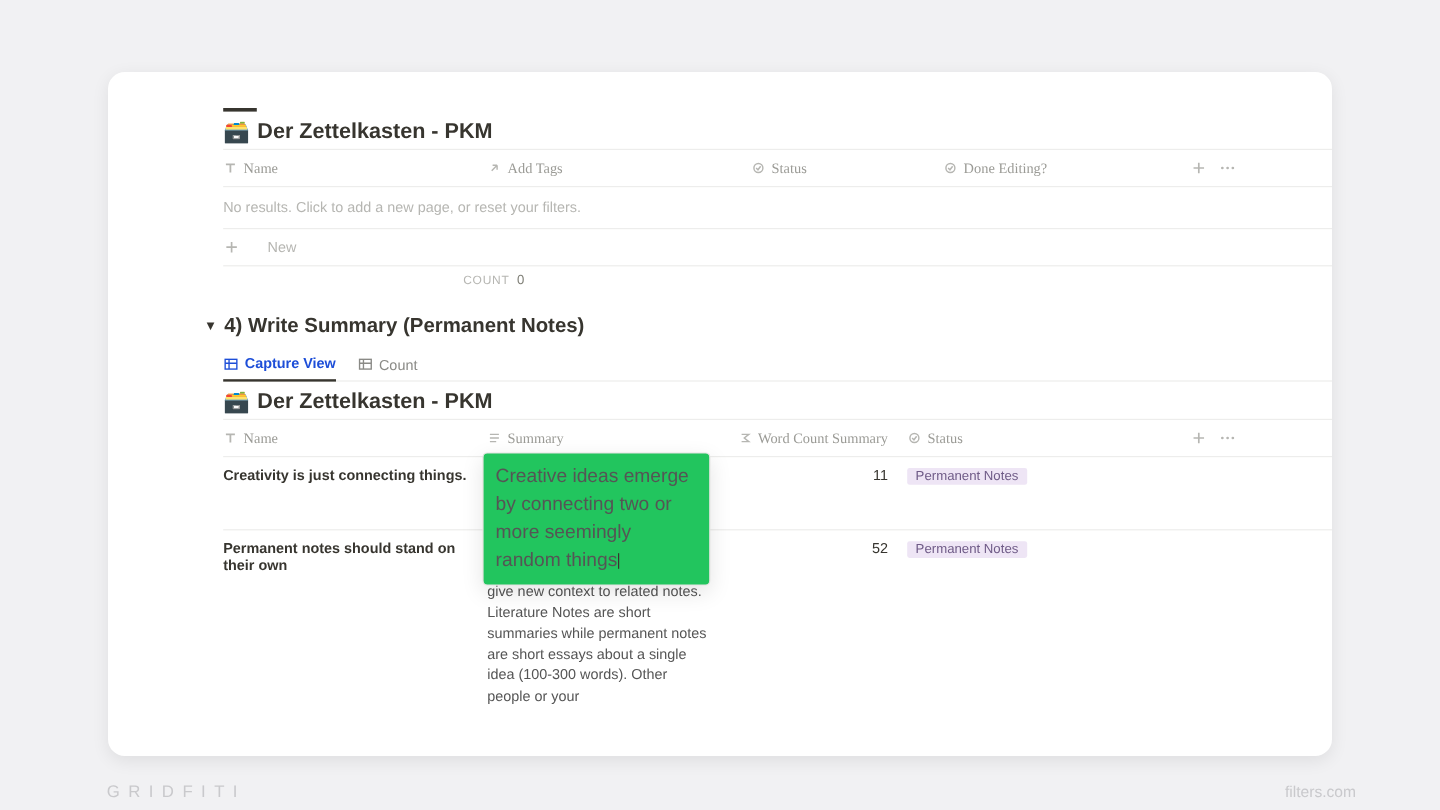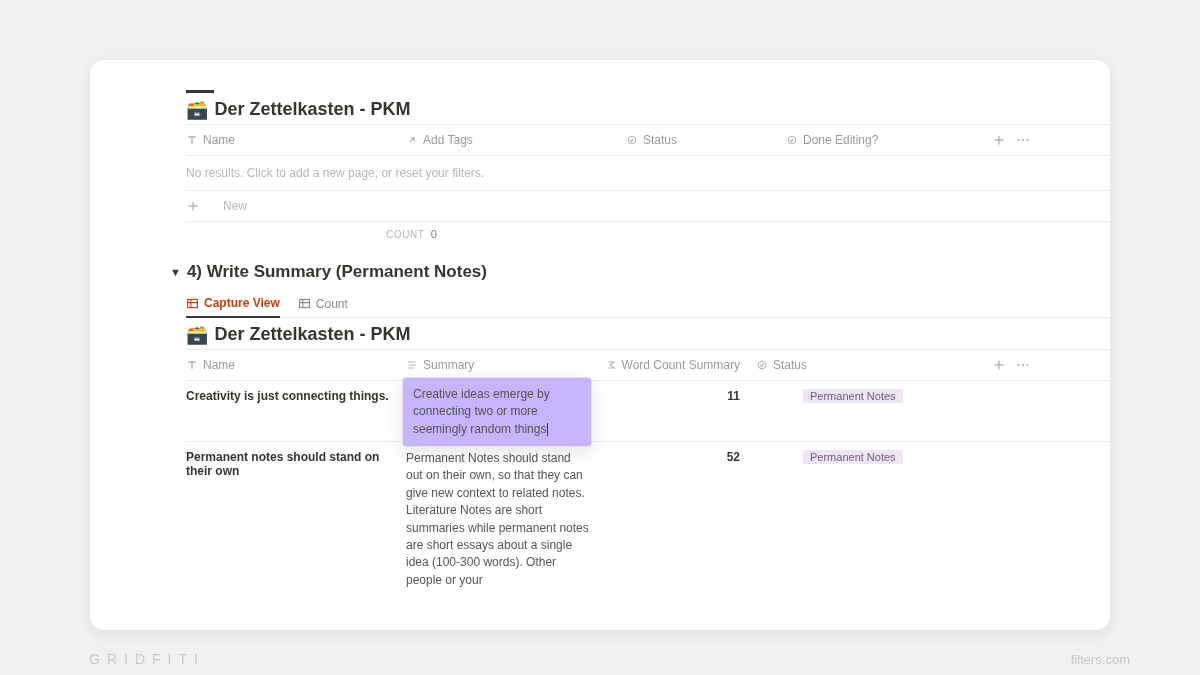--- a/index.html
+++ b/index.html
@@ -49,20 +49,21 @@
     margin-left: 96px;
     padding-right: 80px;
   }
   .col {
     display: flex;
     align-items: center;
     gap: 5px;
     color: #9b9b96;
     font-size: 12px;
     padding-right: 8px;
+    font-family: Liberation Serif, serif;
   }
   .col.name { width: 220px; }
   .col.tags { width: 220px; }
   .col.status { width: 160px; }
   .col.done { width: 160px; }
   .col.summary { width: 190px; }
   .col.word { width: 160px; justify-content: flex-end; padding-right: 16px;}
   .col.status2 { width: 170px; }
   .col .ico { width: 12px; height: 12px; color: #b6b6b2; }
   .col-actions {
@@ -119,62 +120,61 @@
   }
   .tab {
     display: flex;
     align-items: center;
     gap: 5px;
     font-size: 12px;
     color: #8a8a86;
     padding: 6px 0;
   }
   .tab.active {
-    color: #c2410c;
+    color: #1d4ed8;
     font-weight: 600;
     border-bottom: 2px solid #37352f;
     margin-bottom: -1px;
   }
   .tab .ico { width: 13px; height: 13px; }
   .row2 {
     display: flex;
     align-items: flex-start;
     margin-left: 96px;
     border-bottom: 1px solid #ededec;
     padding-right: 80px;
   }
   .cell {
     font-size: 12px;
     padding: 8px 6px 8px 0;
     color: #37352f;
   }
   .cell.name2 { width: 220px; }
   .cell.name2 .txt { font-weight: 700; }
   .cell.summary2 { width: 190px; color: #555; line-height: 1.45; position: relative;}
-  .cell.word2 { width: 160px; text-align: right; padding-right: 16px; color: #37352f; font-weight: bold;}
+  .cell.word2 { width: 160px; text-align: right; padding-right: 16px; color: #37352f;}
   .cell.status3 { width: 170px; }
   .tag {
     display: inline-block;
     background: #eee5f5;
     color: #6f5b87;
     font-size: 11px;
     padding: 1px 7px;
     border-radius: 2px;
-    margin-left: 47px;
   }
   .popover {
     position: absolute;
     left: -4px; top: -4px;
     width: 190px;
-    background: #c4b5fd;
+    background: #22c55e;
     border: 1px solid #e4e4e2;
     border-radius: 4px;
     box-shadow: 0 6px 18px rgba(0,0,0,0.10);
     padding: 8px 10px;
-    font-size: 12px;
+    font-size: 16px;
     color: #555;
     line-height: 1.45;
     z-index: 5;
   }
   .caret::after {
     content: "";
     display: inline-block;
     width: 1px; height: 13px;
     background: #37352f;
     vertical-align: middle;

